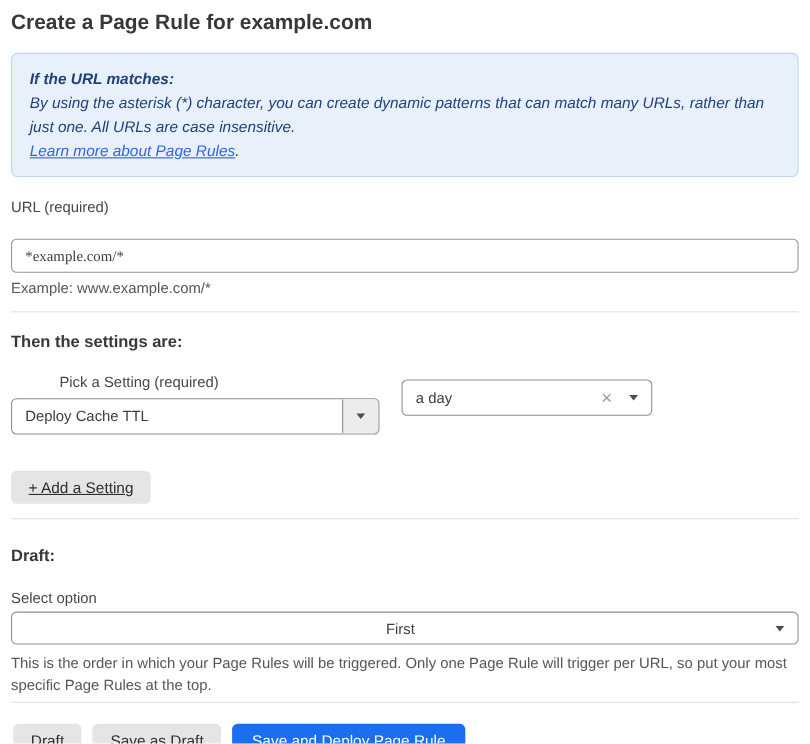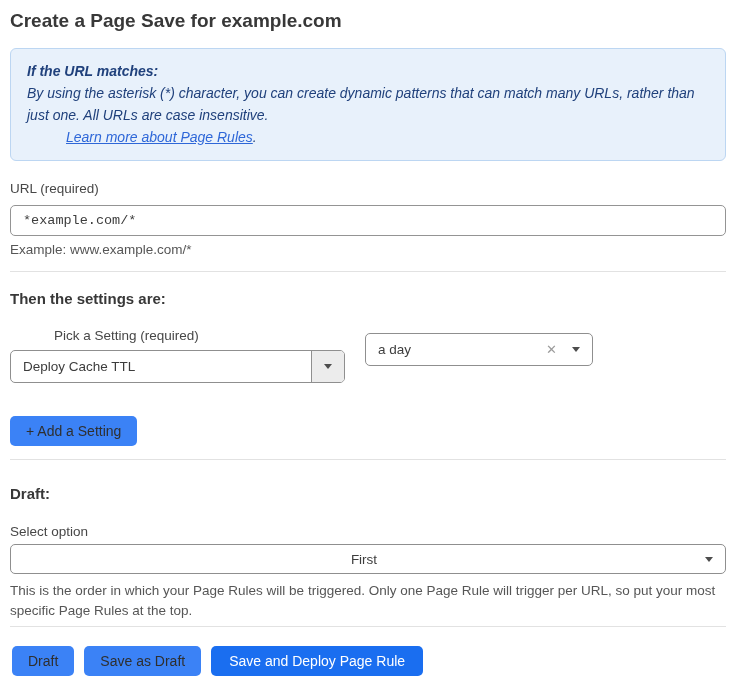--- a/index.html
+++ b/index.html
@@ -29,36 +29,35 @@
     font-size: 14px;
     line-height: 22px;
     font-style: italic;
   }
   .info-heading { font-weight: bold; }
   .info-link-line { }
   a.info-link {
     color: #2e67d8;
     text-decoration: underline;
     cursor: pointer;
-    margin-left: 39px;
   }
   .field-label {
     margin-top: 19px;
     font-size: 13.5px;
     line-height: 17px;
     color: #474747;
   }
   .text-input {
-    margin-top: 8px;
+    margin-top: 20px;
     width: 100%;
     height: 31px;
     border: 1px solid #949494;
     border-radius: 5px;
     padding: 0 12px;
-    font-family: Liberation Mono, monospace;
+    font-family: Liberation Serif, serif;
     font-size: 13.5px;
     color: #3d3d3d;
     background: #fff;
     outline: none;
   }
   .helper-text {
     margin-top: 5px;
     font-size: 13.5px;
     line-height: 17px;
     color: #565656;
@@ -131,23 +130,24 @@
   .inline-caret { margin-right: 12px; }
   .btn {
     border: none;
     border-radius: 5px;
     font-family: "Liberation Sans", sans-serif;
     font-size: 14px;
     cursor: pointer;
     height: 30px;
   }
   .btn-gray {
-    background: #3b82f6;
+    background: #e5e5e5;
     color: #2f2f2f;
     padding: 0 16px;
+    text-decoration: underline;
   }
   .add-setting-btn {
     margin-top: 33px;
     display: inline-block;
   }
   .order-heading { margin-top: 24px; }
   .order-select {
     margin-top: 4px;
     height: 30px;
     text-align: center;
@@ -170,21 +170,21 @@
     background: #1a6ef0;
     color: #ffffff;
     padding: 0 18px;
   }
 </style>
 </head>
 <body>
 
 
 
-<h1 class="page-title">Create a Page Save for example.com</h1>
+<h1 class="page-title">Create a Page Rule for example.com</h1>
 
 <div class="info-box">
   <div class="info-heading">If the URL matches:</div>
   <div class="info-body">By using the asterisk (*) character, you can create dynamic patterns that can match many URLs, rather than just one. All URLs are case insensitive.</div>
   <div class="info-link-line"><a class="info-link">Learn more about Page Rules</a><span>.</span></div>
 </div>
 
 <div class="field-label">URL (required)</div>
 <input class="text-input" type="text" value="*example.com/*" style="">
 <div class="helper-text">Example: www.example.com/*</div>

